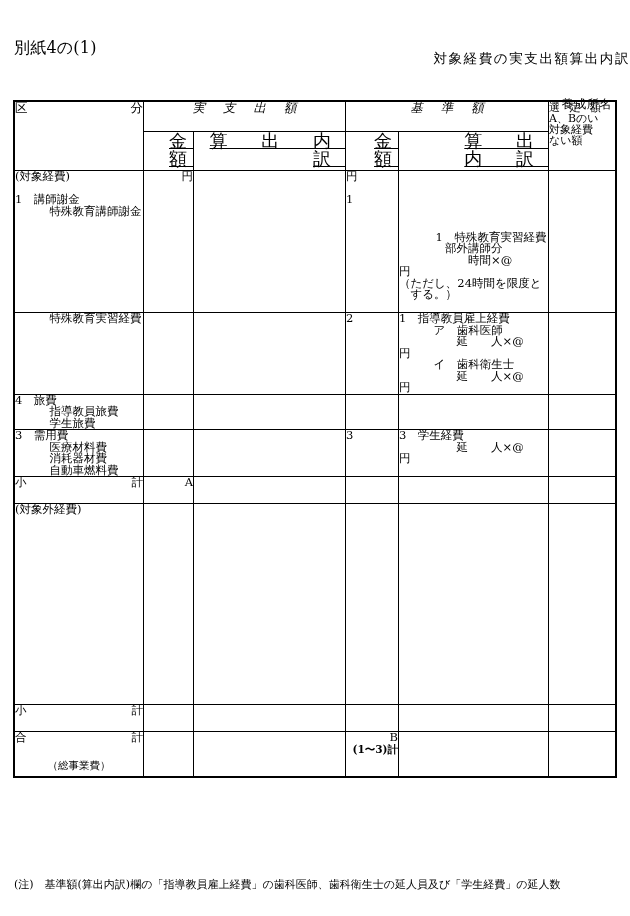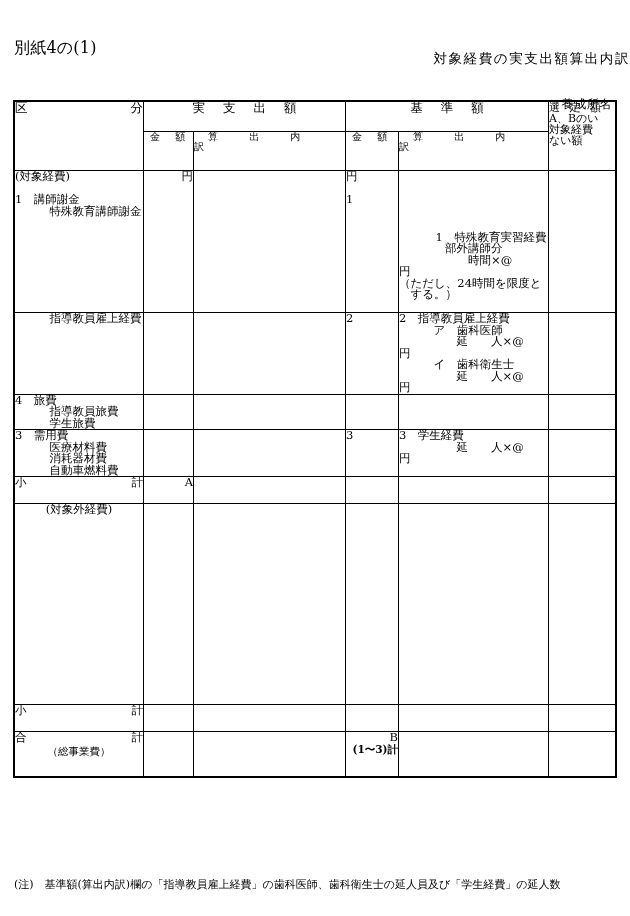--- a/index.html
+++ b/index.html
@@ -83,37 +83,39 @@
   col.c-select  { width: 67px;  }
 
   
   .hdr-group {
     height: 29px;
     text-align: center;
     vertical-align: middle;
     font-size: 12.5px;
     letter-spacing: 7px;
     text-indent: 7px;
+    font-style: italic;
   }
   .hdr-kubun {
     vertical-align: bottom;
     padding: 0 9px 9px 9px;
     font-size: 12.5px;
     position: relative;
   }
   .hdr-kubun .spread {
     display: flex;
     justify-content: space-between;
     width: 100%;
   }
   .hdr-sub {
     height: 38px;
-    text-align: left;
+    text-align: right;
     vertical-align: middle;
-    font-size: 10px;
+    font-size: 18px;
+    text-decoration: underline;
   }
   .hdr-sub.kingaku { letter-spacing: 6px; text-indent: 6px; }
   .hdr-sub.uchiwake { letter-spacing: 14px; text-indent: 14px; margin-top: 27px; }
   .hdr-select {
     vertical-align: top;
     padding: 4px 4px 0 4px;
     font-size: 11px;
     line-height: 1.22;
     text-align: left;
   }
@@ -152,30 +154,31 @@
   .row-total-label .spread {
     display: flex;
     justify-content: space-between;
   }
   .subtotal-cell { height: 26px; }
   .grand-cell    { height: 44px; }
   .center-small {
     text-align: center;
     font-size: 10.5px;
     line-height: 1.5;
+    margin-top: 14px;
   }
   .amt-stack {
     text-align: right;
     padding: 5px 6px 4px 4px;
     line-height: 1.5;
   }
   .amt-stack .b-mark { display: block; }
   .amt-stack .b-note { display: block; font-size: 10.5px; font-weight: bold; }
 
-  .blank-tall { height: 200px; text-align: center; }
+  .blank-tall { height: 200px; }
 
   
   .footnote {
     position: absolute;
     left: 14px;
     top: 876px;
     width: 600px;
     font-size: 11px;
     line-height: 1.6;
   }
@@ -247,25 +250,25 @@
           <span>1　特殊教育実習経費
 　　　　部外講師分
 　　　　　　時間×@　　　　円
 （ただし、24時間を限度と
 　する。）</span>
         </td>
         <td rowspan="1"></td>
       </tr>
 
       <tr>
-        <td class="cell-pad">　　　指導教員雇上経費</td>
+        <td class="cell-pad">　　　特殊教育実習経費</td>
         <td class="cell-amt"></td>
         <td class="cell-break"></td>
         <td class="cell-amt-left">2</td>
-        <td class="cell-break">2　指導教員雇上経費
+        <td class="cell-break">1　指導教員雇上経費
 　　　ア　歯科医師
 　　　　　延　　人×@　　円
 　　　イ　歯科衛生士
 　　　　　延　　人×@　　円</td>
         <td></td>
       </tr>
 
       <tr>
         <td class="cell-pad">4　旅費
 　　　指導教員旅費

